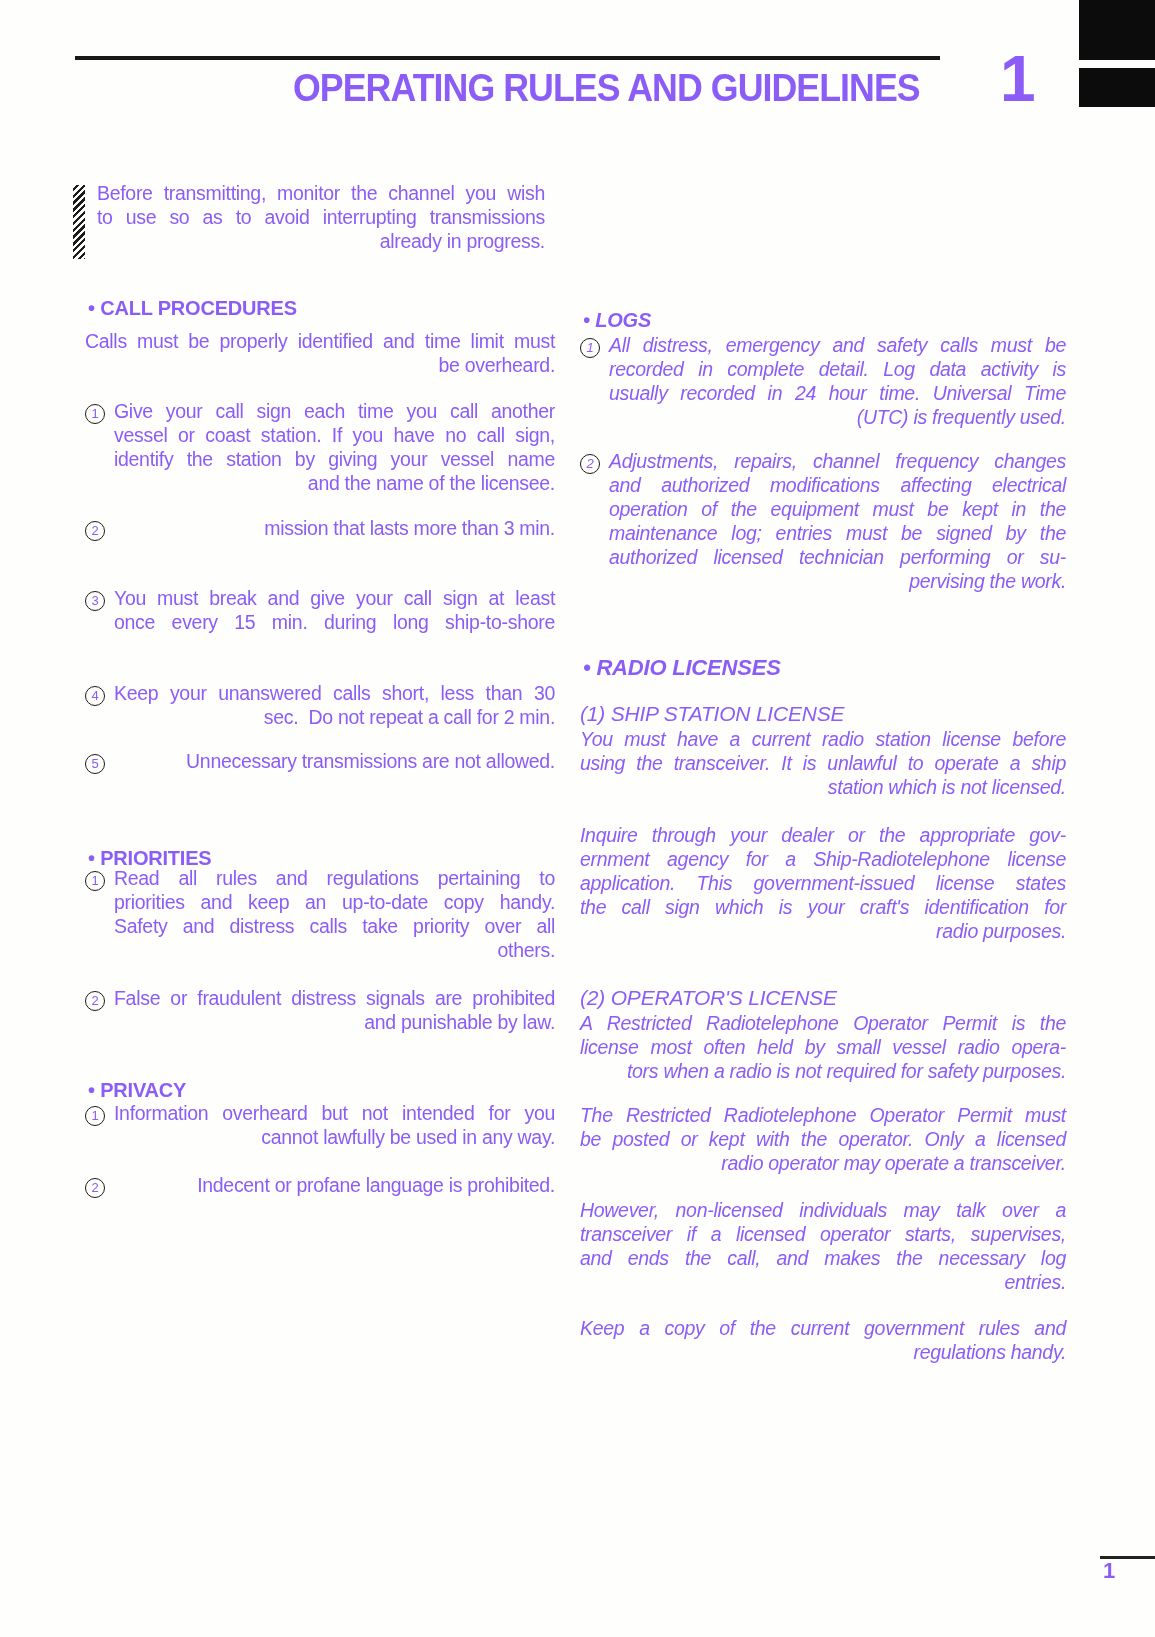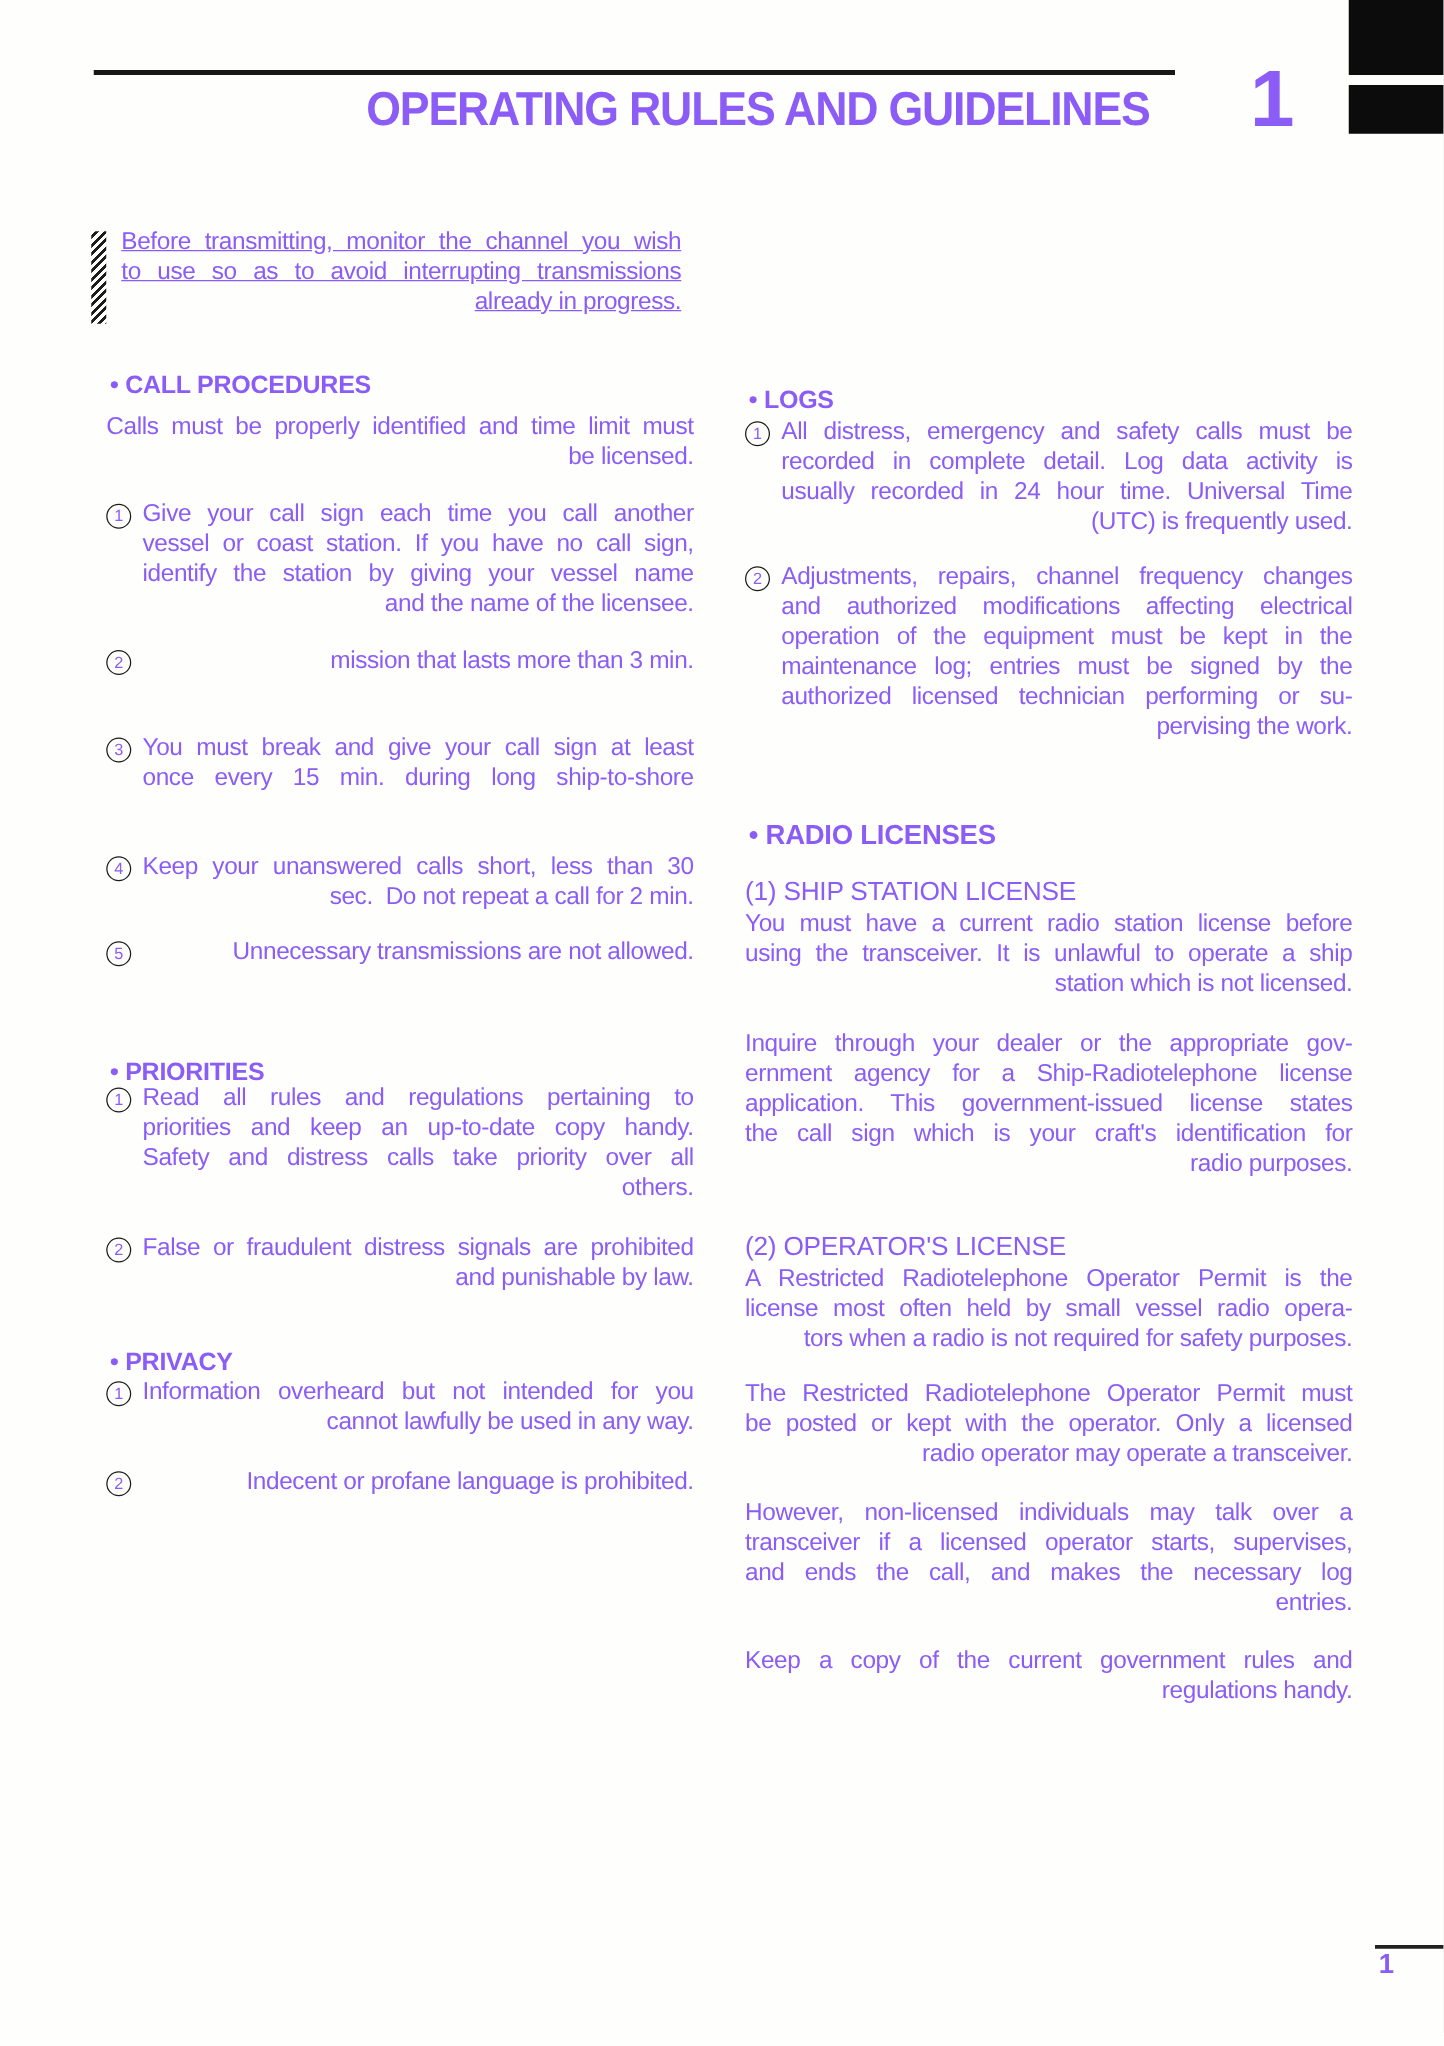--- a/index.html
+++ b/index.html
@@ -21,35 +21,35 @@
   }
   .corner-block{position:absolute;left:1079px;width:76px;background:#0c0c0c;}
   .cb1{top:0;height:60px;}
   .cb2{top:68px;height:39px;}
   
   .jl{white-space:pre-line;text-align:justify;text-align-last:justify;}
   .ll{white-space:pre-wrap;text-align:right;}
   .txt{font-size:19.5px;line-height:24px;letter-spacing:-0.3px;}
   .abs{position:absolute;}
   .col-l{left:75px;width:470px;margin-left:10px;}
-  .col-r{left:596px;width:486px;}
+  .col-r{left:580px;width:486px;font-style:italic;}
   .shead{font-size:20px;font-weight:700;line-height:24px;letter-spacing:-0.2px;padding-left:3px;white-space:nowrap;}
   .shead-lg{font-size:22px;}
   .subtitle{font-size:21px;line-height:24px;letter-spacing:-0.2px;white-space:nowrap;}
   
   .item{display:flex;}
   .item .mcell{flex:0 0 29px;}
   .cnum{
     display:inline-flex;align-items:center;justify-content:center;
     width:18px;height:18px;margin-top:2px;border:1.5px solid #1b1b1b;border-radius:50%;
     font-size:13px;line-height:1;letter-spacing:0;
   }
   .itext{flex:1;min-width:0;}
   
-  .note{position:absolute;left:73px;top:181px;display:flex;text-decoration:underline;}
+  .note{position:absolute;left:73px;top:181px;display:flex;}
   .hatch{
     flex:0 0 12px;height:74px;margin-top:4px;margin-right:12px;
     background:repeating-linear-gradient(135deg,#fefefc 0 2.4px,#1c1c1c 2.4px 4.8px);
   }
   .note-text{width:448px;}
   
   .footer-rule{position:absolute;left:1100px;top:1556px;width:55px;height:3px;background:#222;}
   .page-number{position:absolute;left:1103px;top:1558px;font-size:22px;font-weight:700;line-height:1.2;}
 </style>
 </head>
@@ -69,21 +69,21 @@
       <div class="jl">Before transmitting, monitor the channel you wish
 to use so as to avoid interrupting transmissions</div>
       <div class="ll">already in progress.</div>
     </div>
   </div>
 
   <div class="abs col-l shead" style="top:296px">• CALL PROCEDURES</div>
 
   <div class="abs col-l txt" style="top:329px">
     <div class="jl">Calls must be properly identified and time limit must</div>
-    <div class="ll">be licensed.</div>
+    <div class="ll">be overheard.</div>
   </div>
 
   <div class="abs col-l txt item" style="top:399px">
     <span class="mcell"><span class="cnum">1</span></span>
     <div class="itext">
       <div class="jl">Give your call sign each time you call another
 vessel or coast station.  If you have no call sign,
 identify the station by giving your vessel name</div>
       <div class="ll">and the name of the licensee.</div>
     </div>

